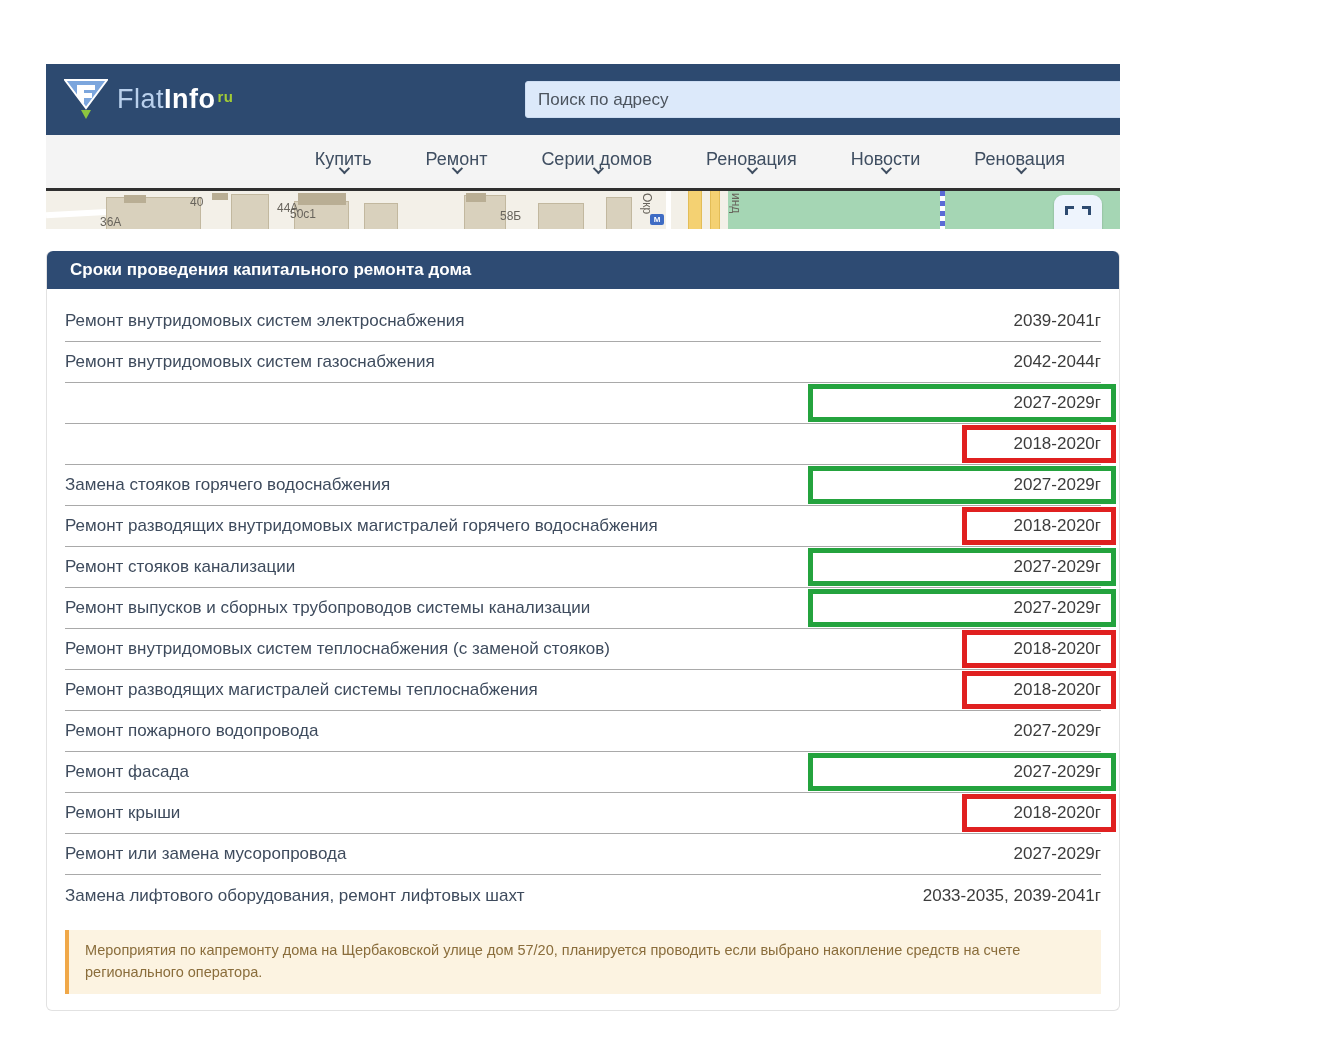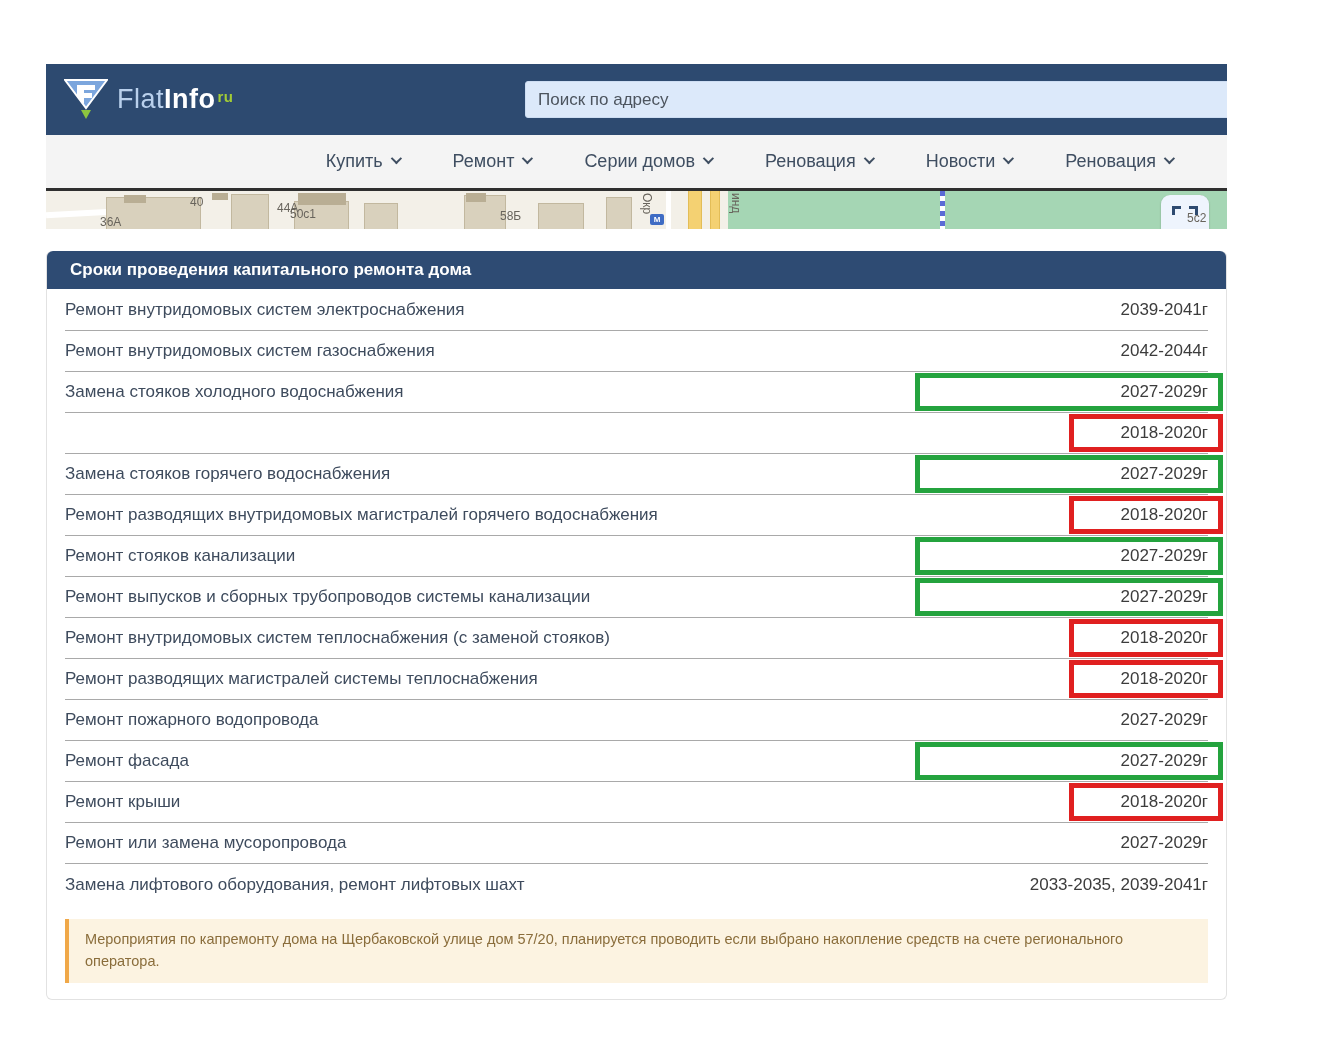--- a/index.html
+++ b/index.html
@@ -1,40 +1,40 @@
 <!DOCTYPE html>
 <html><head>
 <meta charset="utf-8">
 <style>
   * { margin:0; padding:0; box-sizing:border-box; }
   html,body { width:1320px; height:1060px; background:#ffffff; overflow:hidden;
               font-family:"Liberation Sans", sans-serif; }
-  .page { position:absolute; left:46px; top:64px; width:1181px; }
+  .page { position:absolute; left:46px; top:64px; width:1074px; }
 
   
   .topbar { height:71px; background:#2d4a70; display:flex; align-items:center;
             padding:0 0 0 18px; overflow:hidden; position:relative; }
   .logo { display:flex; align-items:center; gap:9px; }
   .logo-text { font-size:27px; letter-spacing:.5px; }
   .logo-flat { color:#b9d0ec; font-weight:400; }
   .logo-info { color:#ffffff; font-weight:700; }
   .logo-tld  { color:#a3cc35; font-weight:700; font-size:15px; vertical-align:6px; margin-left:2px;}
   .searchwrap { position:absolute; left:479px; top:17px; display:flex; }
   .search-input { width:710px; height:37px; background:#dce9fa; border:1px solid #cdddf2;
                   border-radius:3px 0 0 3px; font-size:17px; color:#3f4751; padding:0 12px;
                   font-family:"Liberation Sans", sans-serif; }
   .search-input::placeholder { color:#4c545e; opacity:1; }
   .search-btn { width:120px; height:37px; background:#2b4d80; color:#ffffff; border:none;
                 font-size:17px; font-family:"Liberation Sans", sans-serif; cursor:pointer; }
 
   
   .nav { height:53px; background:#f4f4f4; display:flex; align-items:center;
          justify-content:flex-end; gap:54px; padding-right:55px; }
-  .nav-item { display:flex; align-items:center; gap:8px; color:#3f4e61; font-size:18px;
-              cursor:pointer; white-space:nowrap; }
+  .nav-item { display:flex; align-items:center; gap:0; color:#3f4e61; font-size:18px;
+              cursor:pointer; white-space:nowrap;flex-direction:column; }
   .chev { width:8px; height:8px; border-right:2.5px solid #3f4e61; border-bottom:2.5px solid #3f4e61;
           transform:rotate(45deg) translateY(-2px); margin-top:-4px; }
 
   
   .map { position:relative; height:41px; background:#f3f0e8; border-top:3px solid #2f2f2f;
          overflow:hidden; }
   .bld { position:absolute; background:#d9d1bd; border:1px solid #c2b89f; }
   .bld.dark { background:#b9ae94; border:none; }
   .roadh { position:absolute; background:#ffffff; }
   .roady { position:absolute; background:#f4d172; border-left:1px solid #e3bd57; border-right:1px solid #e3bd57; }
@@ -49,21 +49,21 @@
            border-radius:9px; box-shadow:0 1px 2px rgba(0,0,0,.25); }
   .fsbtn .c { position:absolute; width:9px; height:9px; border:3px solid #2d4a70; }
   .fsbtn .tl { left:11px; top:11px; border-right:none; border-bottom:none; }
   .fsbtn .tr { right:11px; top:11px; border-left:none; border-bottom:none; }
 
   
   .panel { margin-top:22px; border:1px solid #e2e2e2; border-top:none;
            border-radius:6px; background:#fff; padding-bottom:12px; }
   .panel-header { height:38px; background:#2e4b73; border-radius:6px 6px 0 0; color:#ffffff;
                   font-size:17px; font-weight:700; line-height:38px; padding-left:23px; }
-  .tbody { padding-top:1px; }
+  .tbody { padding-top:12px; }
   .trow { position:relative; height:41px; margin:0 18px; border-bottom:1px solid #a9a9a9;
           display:flex; align-items:center; }
   .trow:last-child { border-bottom:none; }
   .trow .lbl { font-size:17px; color:#3e4b5d; }
   .trow .val { position:absolute; right:0; font-size:17px; color:#3c3c3c; }
   .hlbox { position:absolute; right:-15px; top:1px; height:38px; background:#ffffff;
            display:flex; align-items:center; justify-content:flex-end; padding-right:10px; }
   .hlbox.green { border:5px solid #24a33e; width:308px; }
   .hlbox.red   { border:5px solid #e02020; width:154px; }
   .hlbox .val  { position:static; }
@@ -158,21 +158,20 @@
     <div class="tbody">
         <div class="trow">
           <span class="lbl">Ремонт внутридомовых систем электроснабжения</span>
           <span class="val">2039-2041г</span>
         </div>
         <div class="trow">
           <span class="lbl">Ремонт внутридомовых систем газоснабжения</span>
           <span class="val">2042-2044г</span>
         </div>
         <div class="trow">
-          <span class="lbl">Замена стояков холодного водоснабжения</span>
           <div class="hlbox green">
             <span class="val">2027-2029г</span>
           </div>
         </div>
         <div class="trow">
           <div class="hlbox red">
             <span class="val">2018-2020г</span>
           </div>
         </div>
         <div class="trow">

